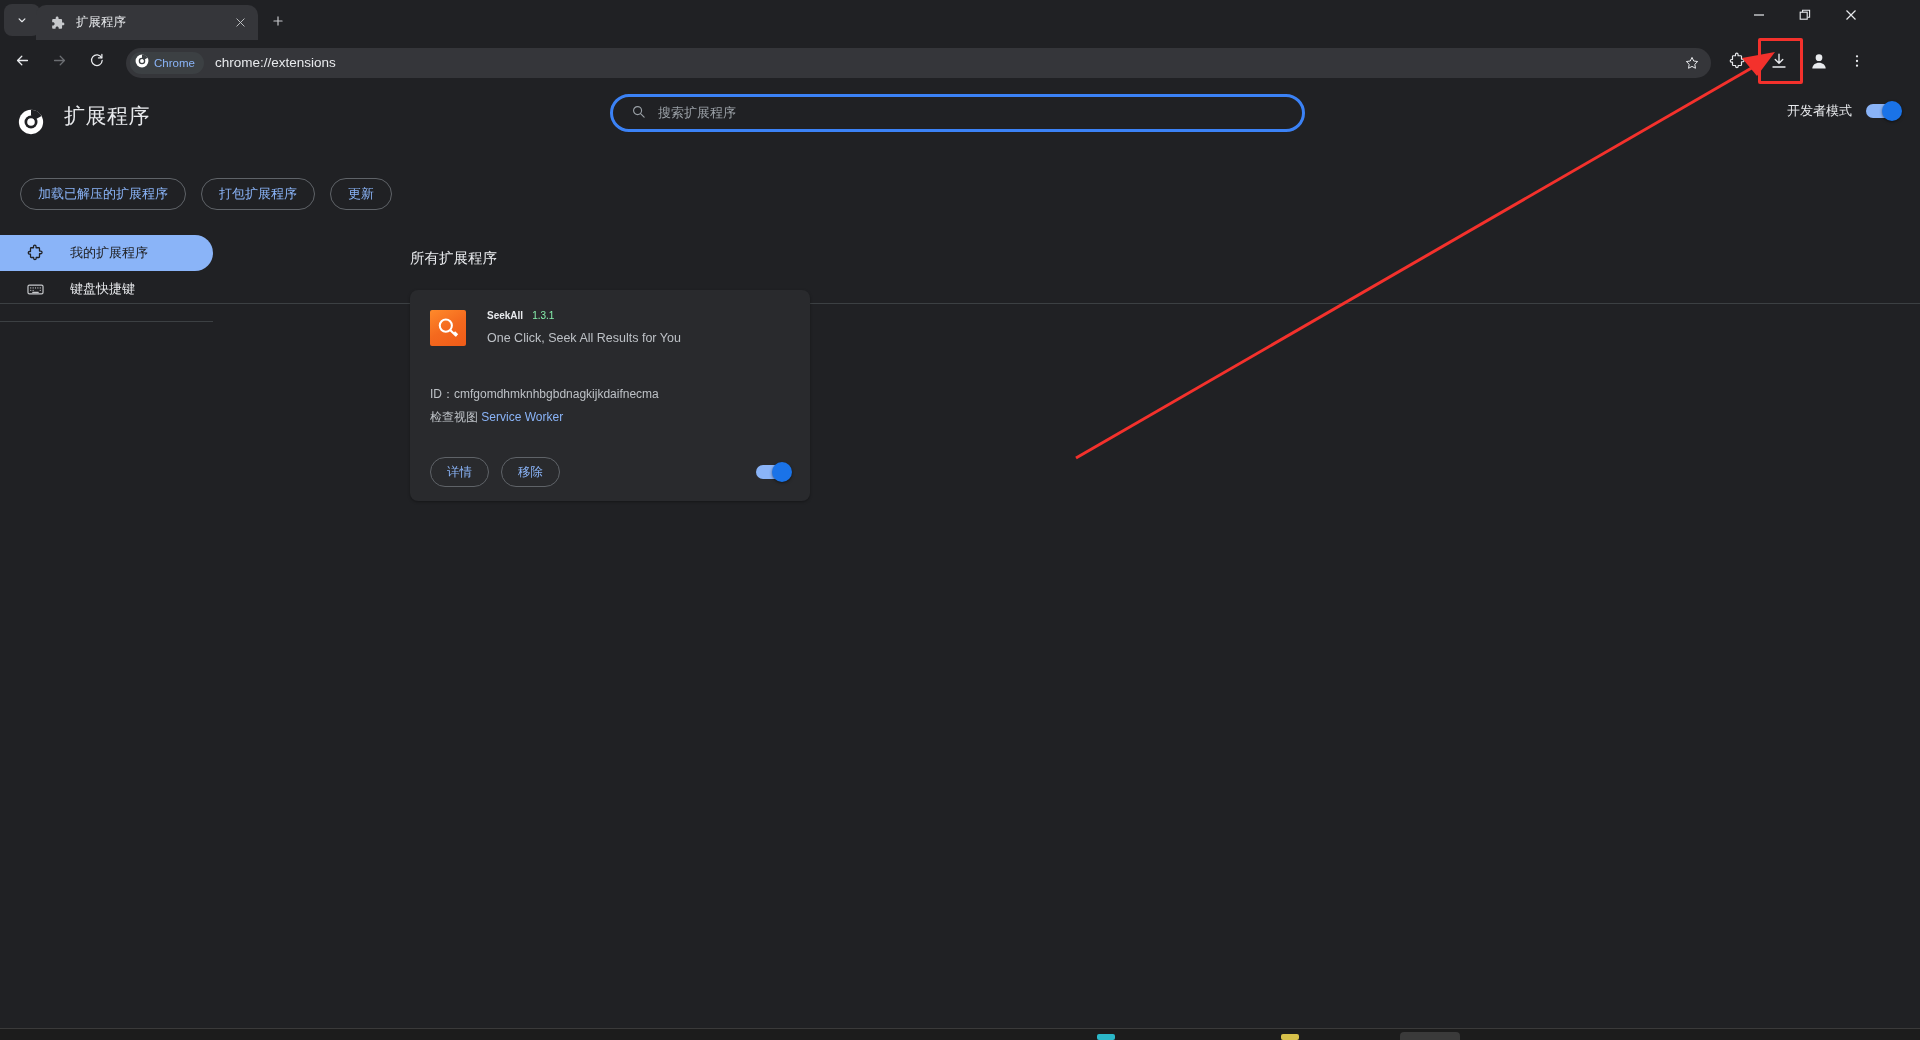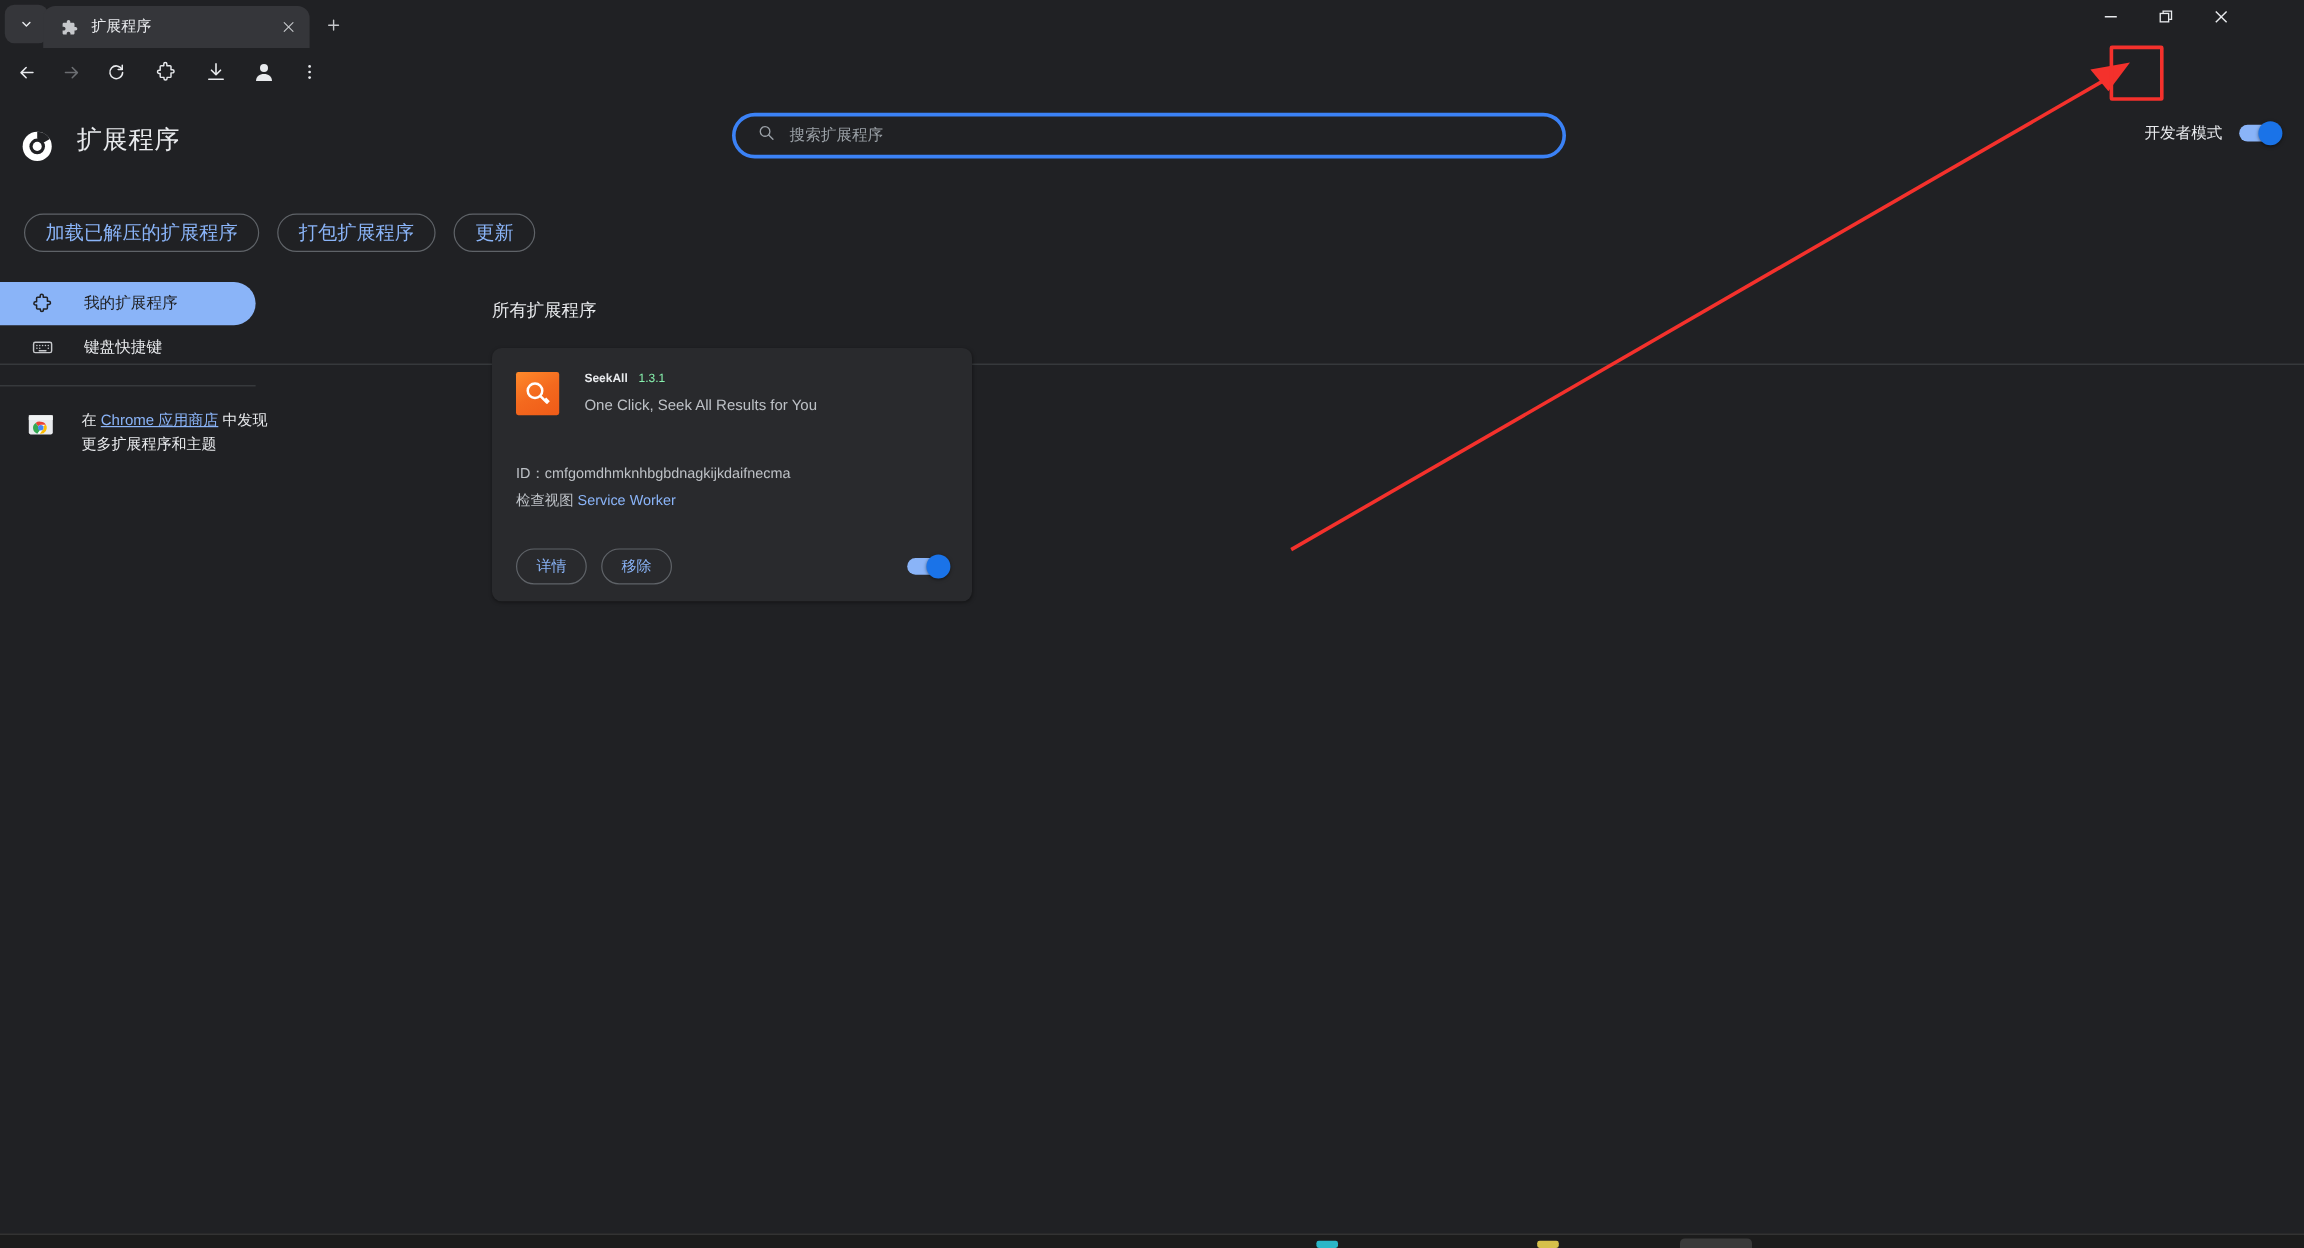--- a/index.html
+++ b/index.html
@@ -144,21 +144,21 @@
     box-shadow: 0 1px 3px rgba(0,0,0,.5);
   }
 
   #action-bar {
     position: relative; height: 58px; padding-left: 20px;
     display: flex; align-items: center; gap: 15px;
   }
   .pillbtn {
     height: 32px; padding: 0 17px; border: 1px solid #5f6368;
     border-radius: 16px; background: transparent;
-    color: #8ab4f8; font-size: 16px;
+    color: #8ab4f8; font-size: 13px;
     display: flex; align-items: center; justify-content: center;
     cursor: pointer;
     font-family: "Liberation Sans", sans-serif;
   }
 
   #divider-top {
     position: absolute; left: 0; top: 138px; width: 1920px; height: 1px;
     background: #3c4043;
   }
 
@@ -309,20 +309,39 @@
     </div>
     <div class="navbtn" id="nav-reload">
       <span>
         <svg width="17" height="17" viewBox="0 0 24 24">
             <path d="M19.1 8A7.5 7.5 0 1 0 20 12" fill="none" stroke="#e8eaed" stroke-width="1.8" stroke-linecap="round"></path>
             <path d="M19.6 3.5V8.3h-4.8" fill="none" stroke="#e8eaed" stroke-width="1.8" stroke-linecap="round" stroke-linejoin="round"></path>
           </svg>
       </span>
     </div>
 
+    <div id="omnibox">
+      <div id="omnibox-chip">
+        <span>
+          <svg width="14" height="14" viewBox="0 0 24 24">
+              <circle cx="12" cy="12" r="11" fill="#ffffff"></circle>
+              <circle cx="12" cy="12" r="5.6" fill="#3c4043"></circle>
+              <circle cx="12" cy="12" r="3.3" fill="#ffffff"></circle>
+              <path d="M12 1a11 11 0 0 1 9.5 5.5l-6.4 3.7A5.6 5.6 0 0 0 12 6.4z" fill="#3c4043"></path>
+            </svg>
+        </span>
+        <span id="omnibox-chip-label">Chrome</span>
+      </div>
+      <span id="omnibox-url">chrome://extensions</span>
+      <span id="omnibox-star">
+        <svg width="16" height="16" viewBox="0 0 24 24">
+            <path d="M12 3.6l2.6 5.4 5.9.8-4.3 4.2 1 5.9-5.2-2.8-5.2 2.8 1-5.9L3.5 9.8l5.9-.8z" fill="none" stroke="#e8eaed" stroke-width="1.5" stroke-linejoin="round"></path>
+          </svg>
+      </span>
+    </div>
 
     <div id="toolbar-right">
       <div class="tbicon" id="tb-extensions">
         <span>
           <svg width="18" height="18" viewBox="0 0 24 24" fill="none" stroke="#e8eaed" stroke-width="1.6" stroke-linejoin="round">
               <path d="M10 3.2a1.7 1.7 0 0 1 3.4 0V5H17a1 1 0 0 1 1 1v3.4h1.6a1.8 1.8 0 0 1 0 3.6H18V17a1 1 0 0 1-1 1h-3.4v1.1a1.7 1.7 0 0 1-3.4 0V18H7a1 1 0 0 1-1-1v-3.4H4.8a1.8 1.8 0 0 1 0-3.6H6V6a1 1 0 0 1 1-1h3z"></path>
             </svg>
         </span>
       </div>
       <div class="tbicon" id="tb-download">
@@ -406,34 +425,20 @@
             <svg width="19" height="19" viewBox="0 0 24 24" fill="none" stroke="#c6c8cb" stroke-width="1.5">
                 <rect x="2.5" y="6.5" width="19" height="11" rx="1.8"></rect>
                 <path d="M6 10h.01M9 10h.01M12 10h.01M15 10h.01M18 10h.01M6 13h.01M9 13h.01M18 13h.01M8.5 15.5h7" stroke-linecap="round" stroke-width="1.6"></path>
               </svg>
           </span>
           <span class="nav-label">键盘快捷键</span>
         </div>
 
         <div id="sidebar-divider"></div>
 
-        <div id="webstore-block">
-          <span id="webstore-icon">
-            <svg width="24" height="24" viewBox="0 0 24 24">
-              <rect x="2" y="4" width="20" height="16" rx="1.5" fill="#e8eaed"></rect>
-              <rect x="2" y="4" width="20" height="4" fill="#f1f3f4"></rect>
-              <circle cx="12" cy="14.5" r="5" fill="#ffffff"></circle>
-              <path d="M12 9.5a5 5 0 0 1 4.33 2.5H12a2.5 2.5 0 0 0-2.16 1.25L7.67 10.5A5 5 0 0 1 12 9.5z" fill="#ea4335"></path>
-              <path d="M7.67 10.5l2.17 2.75A2.5 2.5 0 0 0 10 14.5a2.5 2.5 0 0 0 1.2 2.13l-2.17 2.75A5 5 0 0 1 7.67 10.5z" fill="#34a853"></path>
-              <path d="M16.33 12A5 5 0 0 1 11.2 19.38L13.37 16.6A2.5 2.5 0 0 0 14.5 14.5 2.5 2.5 0 0 0 14 13z" fill="#fbbc04"></path>
-              <circle cx="12" cy="14.5" r="2.3" fill="#4285f4"></circle>
-            </svg>
-          </span>
-          <span id="webstore-text"><span>在 </span><span id="webstore-link">Chrome 应用商店</span><span> 中发现更多扩展程序和主题</span></span>
-        </div>
       </div>
 
       <div id="main">
         <div id="section-title">所有扩展程序</div>
 
         <div id="ext-card">
           <div id="ext-top">
             <span id="ext-icon">
               <svg width="26" height="26" viewBox="0 0 24 24" fill="none" stroke="#ffffff" stroke-width="1.9" stroke-linecap="round">
                 <circle cx="10" cy="9.8" r="5.6"></circle>

